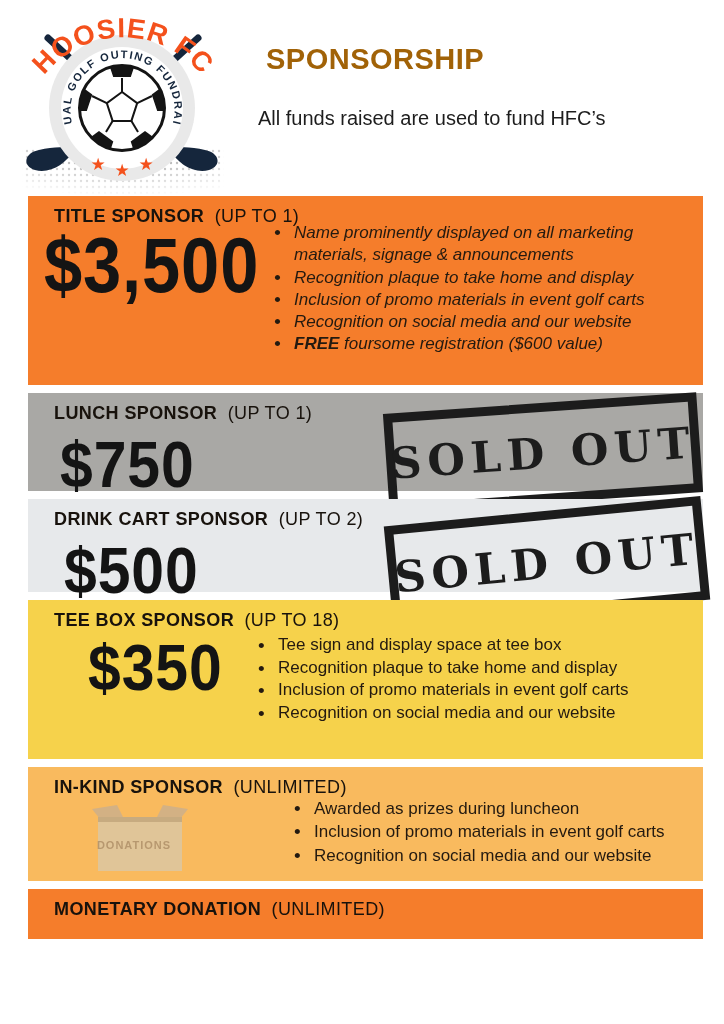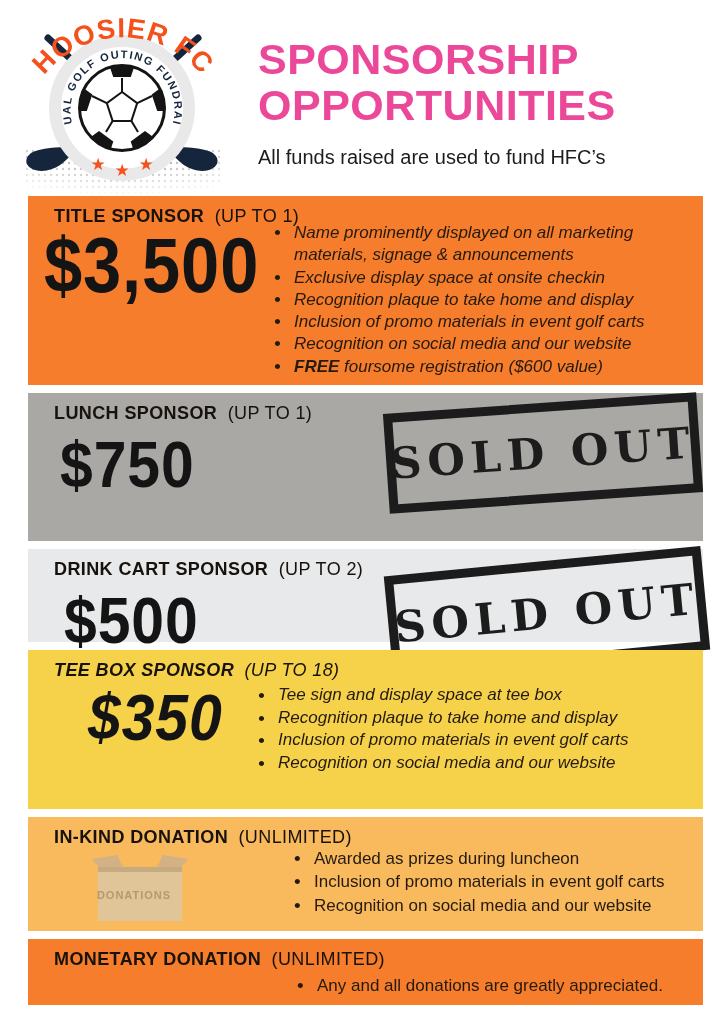--- a/index.html
+++ b/index.html
@@ -11,37 +11,37 @@
   .logo{position:absolute;left:12px;top:4px;width:222px;height:192px;}
   .navy-stroke{stroke:var(--navy,#15263c);fill:none;}
   .navy-fill{fill:var(--navy,#15263c);}
   .arc-text{font-size:27.5px;font-weight:bold;letter-spacing:1px;fill:var(--logo_orange,#f4511c);}
   .ring-text{font-size:11px;font-weight:bold;letter-spacing:1.6px;fill:var(--navy,#15263c);}
   .star{font-size:17px;fill:var(--logo_orange,#f4511c);text-anchor:middle;}
   .box-label{font-size:11px;font-weight:bold;letter-spacing:1px;fill:#b7986f;text-anchor:middle;}
 
   .masthead{position:absolute;left:258px;top:36px;width:450px;}
   .masthead h1{
-    margin:0;font-size:43px;line-height:1.07;font-weight:800;letter-spacing:.5px;color:#ec4899;
+    margin:8px;font-size:29px;line-height:1.07;font-weight:800;letter-spacing:.5px;color:#a16207;
   }
   .masthead .sub{
-    margin-top:16px;font-size:20px;line-height:1.35;color:#1d1d1d;
+    margin-top:30px;font-size:20px;line-height:1.35;color:#1d1d1d;
   }
 
   .sections{
     position:absolute;left:28px;top:196px;width:675px;
     display:flex;flex-direction:column;gap:8px;
   }
   .sec{position:relative;box-sizing:border-box;padding:10px 18px 0 26px;}
   .s1{height:189px;background:var(--orange,#f57d2b);}
-  .s2{height:148px;background:var(--gray,#a9a8a5);}
+  .s2{height:98px;background:var(--gray,#a9a8a5);}
   .s3{height:93px;background:var(--light_gray,#e7e9eb);}
-  .s4{height:159px;background:var(--yellow,#f6d24b);font-style:italic;}
+  .s4{height:159px;background:var(--yellow,#f6d24b);}
   .s5{height:114px;background:var(--light_orange,#f9ba5e);}
-  .s6{height:66px;background:var(--orange,#f57d2b);}
+  .s6{height:50px;background:var(--orange,#f57d2b);}
 
   .sec-head{font-size:18px;letter-spacing:.4px;color:#18120c;white-space:nowrap;}
   .sec-name{font-weight:800;}
   .sec-limit{font-weight:400;margin-left:5px;}
 
   .price{
     position:absolute;font-weight:800;color:#141414;letter-spacing:1px;line-height:1;
     transform-origin:left top;
   }
   .p1{left:16px;top:30px;font-size:78px;transform:scaleX(.88);}
@@ -142,38 +142,36 @@
   <g>
     <text class="star" x="86" y="166">★</text>
     <text class="star" x="110" y="172">★</text>
     <text class="star" x="134" y="166">★</text>
   </g>
 </svg>
 
 <header class="masthead">
   <h1>
     <span>SPONSORSHIP</span><br>
-    <span>OPPORTUNITIES</span>
   </h1>
   <div class="sub">
     <span>All funds raised are used to fund HFC’s</span><br>
   </div>
 </header>
 
 <main class="sections">
 
   <section class="sec s1">
     <div class="sec-head">
       <span class="sec-name">TITLE SPONSOR</span>
       <span class="sec-limit">(UP TO 1)</span>
     </div>
     <div class="price p1">$3,500</div>
     <ul class="benefits b1">
         <li>Name prominently displayed on all marketing materials, signage &amp; announcements</li>
-        <li>Exclusive display space at onsite checkin</li>
         <li>Recognition plaque to take home and display</li>
         <li>Inclusion of promo materials in event golf carts</li>
         <li>Recognition on social media and our website</li>
         <li><b>FREE</b> foursome registration ($600 value)</li>
       </ul>
   </section>
 
   <section class="sec s2">
     <div class="sec-head">
       <span class="sec-name">LUNCH SPONSOR</span>
@@ -205,21 +203,21 @@
     <ul class="benefits b4">
         <li>Tee sign and display space at tee box</li>
         <li>Recognition plaque to take home and display</li>
         <li>Inclusion of promo materials in event golf carts</li>
         <li>Recognition on social media and our website</li>
       </ul>
   </section>
 
   <section class="sec s5">
     <div class="sec-head">
-      <span class="sec-name">IN-KIND DONATION</span>
+      <span class="sec-name">IN-KIND SPONSOR</span>
       <span class="sec-limit">(UNLIMITED)</span>
     </div>
     <svg class="donation-box" viewBox="0 0 112 74" aria-hidden="true">
       <polygon points="16,18 40,18 33,4 8,8" fill="#d3b184"></polygon>
       <polygon points="72,18 96,18 104,8 79,4" fill="#d3b184"></polygon>
       <rect x="14" y="16" width="84" height="54" fill="#e0c598"></rect>
       <rect x="14" y="16" width="84" height="5" fill="#c7ab80"></rect>
       <text class="box-label" x="50" y="48">DONATIONS</text>
     </svg>
     <ul class="benefits b5">
@@ -227,18 +225,15 @@
         <li>Inclusion of promo materials in event golf carts</li>
         <li>Recognition on social media and our website</li>
       </ul>
   </section>
 
   <section class="sec s6">
     <div class="sec-head">
       <span class="sec-name">MONETARY DONATION</span>
       <span class="sec-limit">(UNLIMITED)</span>
     </div>
-    <ul class="benefits b6">
-        <li>Any and all donations are greatly appreciated.</li>
-      </ul>
   </section>
 
 </main>
 
 </body></html>

